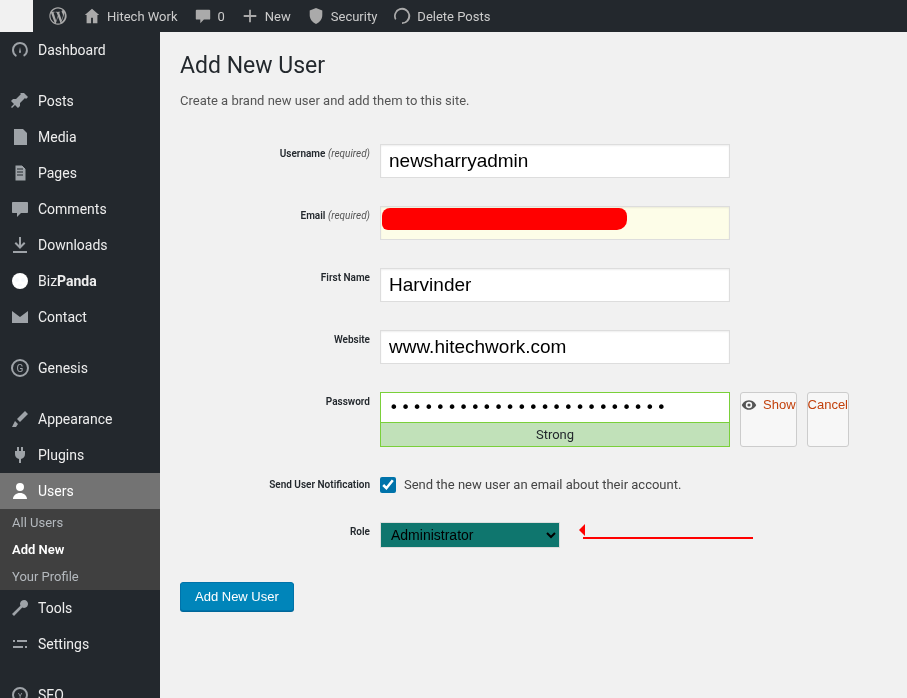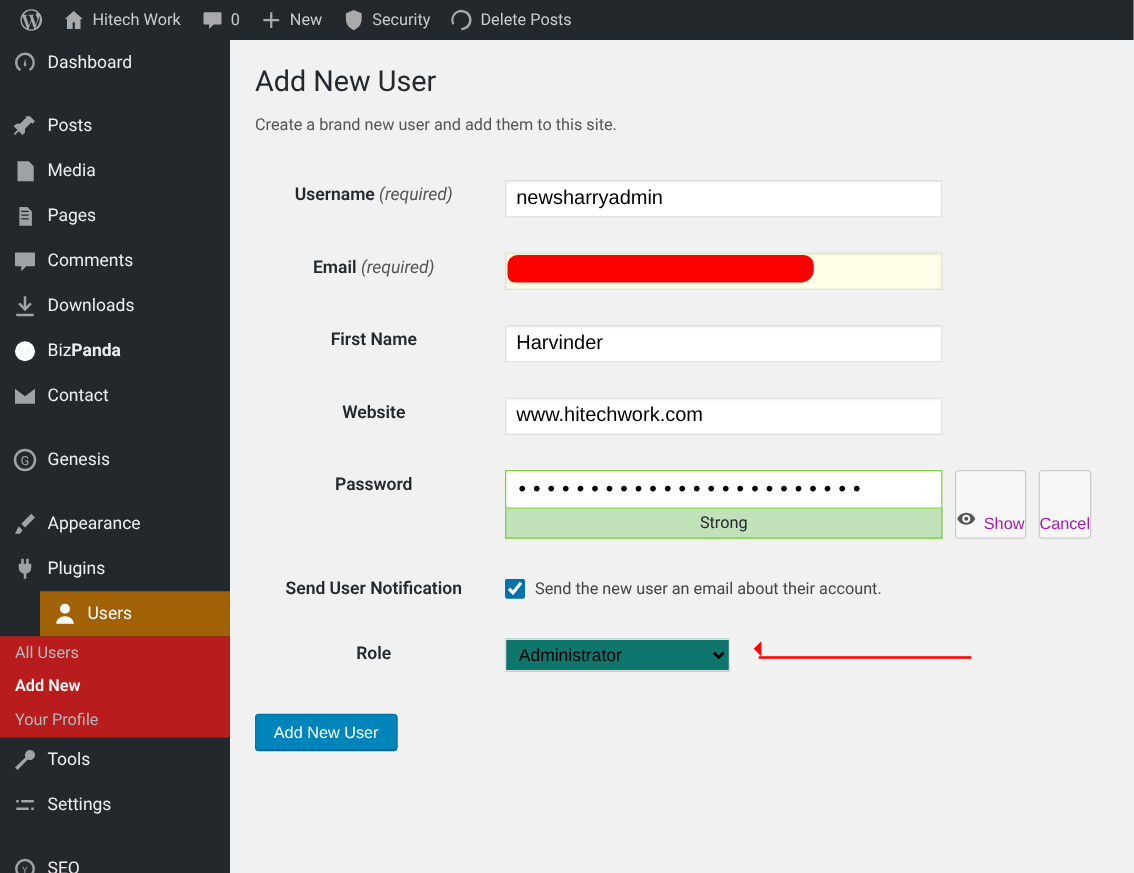--- a/index.html
+++ b/index.html
@@ -1,51 +1,51 @@
 <!DOCTYPE html>
 <html><head>
 <meta charset="utf-8">
 <style>
 * { box-sizing: border-box; margin: 0; padding: 0; }
 body { font-family: -apple-system, BlinkMacSystemFont, "Segoe UI", Roboto, sans-serif; font-size: 13px; color: #444; background: #f1f1f1; width: 907px; height: 698px; overflow: hidden; }
 
-.adminbar { height: 32px; background: #23282d; color: #eee; display: flex; align-items: center; padding: 12px 8px; font-size: 13px; }
+.adminbar { height: 32px; background: #23282d; color: #eee; display: flex; align-items: center; padding: 12px 8px; font-size: 13px; margin-left: 33px; }
 .adminbar .ab-item { display: inline-flex; align-items: center; padding: 0 8px; height: 32px; color: #ccc; cursor: pointer; gap: 6px; }
 .adminbar .ab-icon { width: 18px; height: 18px; display: inline-flex; align-items: center; justify-content: center; fill: #aaa; color: #aaa; }
 
 .wrap { display: flex; height: calc(698px - 32px); }
 
-.sidebar { width: 184px; background: #23282d; color: #eee; overflow-y: auto; flex-shrink: 0; }
+.sidebar { width: 160px; background: #23282d; color: #eee; overflow-y: auto; flex-shrink: 0; }
 .menu-item { display: flex; align-items: center; color: #eee; padding: 8px 10px; font-size: 14px; cursor: pointer; gap: 8px; }
-.menu-item.current { background: #a16207; color: #fff; position: relative; margin-left: 32px; }
+.menu-item.current { background: #737373; color: #fff; position: relative; }
 .menu-item.current::after { content: ""; position: absolute; right: -10px; top: 50%; transform: translateY(-50%); border: 10px solid transparent; border-right-color: #f1f1f1; }
 .menu-icon { width: 20px; height: 20px; display: inline-flex; align-items: center; justify-content: center; fill: rgba(240,245,250,.6); flex-shrink:0;}
 .menu-item.current .menu-icon { fill: #fff; }
 .menu-sep { height: 5px; background: transparent; margin: 5px 0; border: 0; }
 
-.submenu { background: #b91c1c; }
+.submenu { background: #404040; }
 .submenu-item { padding: 6px 12px; color: #b4b9be; font-size: 13px; cursor: pointer; }
 .submenu-item.current { color: #fff; font-weight: 600; }
 
 .content { flex: 1; padding: 10px 20px 20px 20px; background: #f1f1f1; overflow-y: auto; }
 h1 { font-size: 23px; font-weight: 400; margin: 10px 0 14px; color: #23282d; }
 .desc { margin-bottom: 22px; color: #555; }
 
 .form-table { width: 100%; border-collapse: collapse; }
-.form-table th { text-align: center; width: 200px; padding: 18px 10px 18px 0; font-weight: 600; color: #23282d; vertical-align: top; font-size: 14px; }
+.form-table th { text-align: right; width: 200px; padding: 18px 10px 18px 0; font-weight: 600; color: #23282d; vertical-align: top; font-size: 10px; }
 .form-table td { padding: 14px 10px 14px 0; vertical-align: middle; }
 .req { font-style: italic; font-weight: 400; color: #555; }
-.regular-text { width: 350px; padding: 5px 8px; border: 1px solid #ddd; background: #fff; font-size: 16px; border-radius: 0; box-shadow: inset 0 1px 2px rgba(0,0,0,.07); }
+.regular-text { width: 350px; padding: 5px 8px; border: 1px solid #ddd; background: #fff; font-size: 19px; border-radius: 0; box-shadow: inset 0 1px 2px rgba(0,0,0,.07); }
 .email-field { background: #fdfde8; position: relative; }
 .redact { position: absolute; top: 2px; left: 2px; height: 22px; width: 245px; background: #f00; border-radius: 8px 8px 10px 6px; }
 .pw-row { display: flex; align-items: stretch; gap: 10px; }
 .pw-col { width: 350px; }
 .pw-input { width: 100%; padding: 5px 8px; border: 1px solid #7ad03a; background: #fff; font-family: monospace; font-size: 16px; letter-spacing: 2px; }
 .pw-strength { background: #c1e1b9; border: 1px solid #7ad03a; border-top: 0; text-align: center; padding: 4px; color: #23282d; font-size: 13px; }
-.btn { border: 1px solid #ccc; background: #f7f7f7; padding: 4px 0; cursor: pointer; border-radius: 3px; font-size: 13px; color: #a21caf; display: inline-flex; align-items: flex-end; gap: 6px; }
+.btn { border: 1px solid #ccc; background: #f7f7f7; padding: 4px 0; cursor: pointer; border-radius: 3px; font-size: 13px; color: #c2410c; display: inline-flex; align-items: flex-start; gap: 6px; }
 .check-row { display: flex; align-items: center; gap: 8px; }
 .check-row input[type=checkbox]{ width: 16px; height: 16px; accent-color: #0073aa;}
 .select { border: 1px solid #ddd; background: #0f766e; padding: 3px 6px; font-size: 14px; width: 180px; }
 .arrow-annot { position: relative; display:inline-block; margin-left: 20px; vertical-align: middle;}
 .arrow-line { display:inline-block; width: 170px; height: 2px; background: #f00; vertical-align: middle;}
 .arrow-head { position:absolute; left:-10px; top: -5px; width:0; height:0; border:6px solid transparent; border-right-color:#f00;}
 .button-primary { background: #0085ba; border: 1px solid #0073aa; color: #fff; padding: 6px 14px; font-size: 13px; border-radius: 3px; cursor: pointer; margin-top: 20px; box-shadow: 0 1px 0 #006799; }
 </style>
 </head>
 <body>

